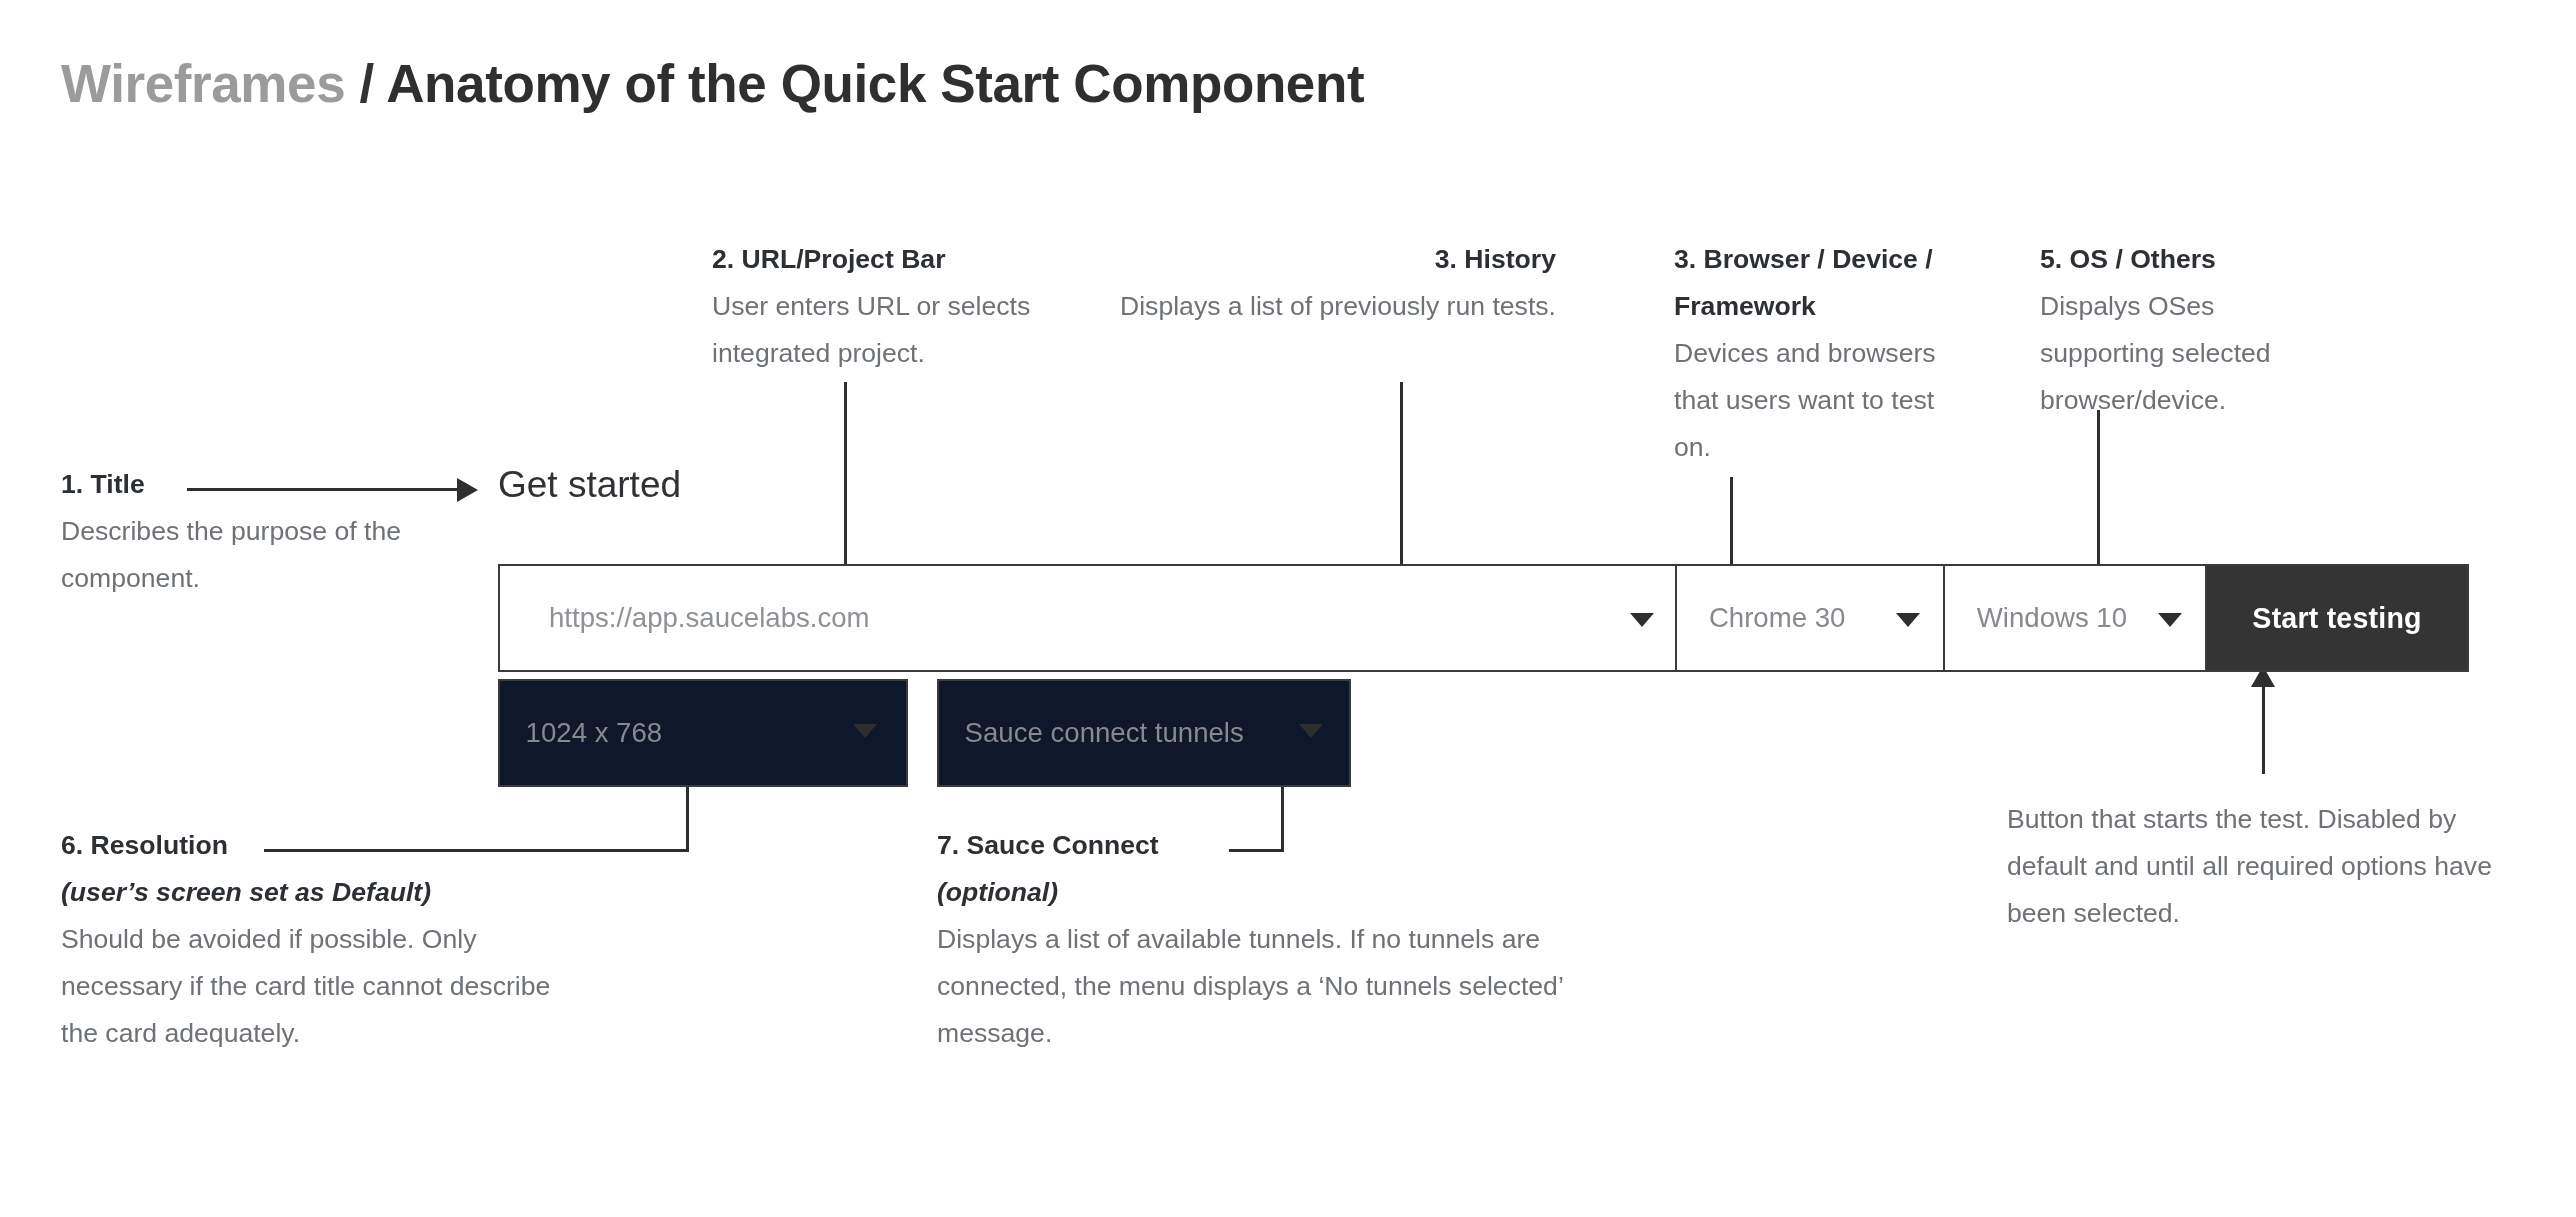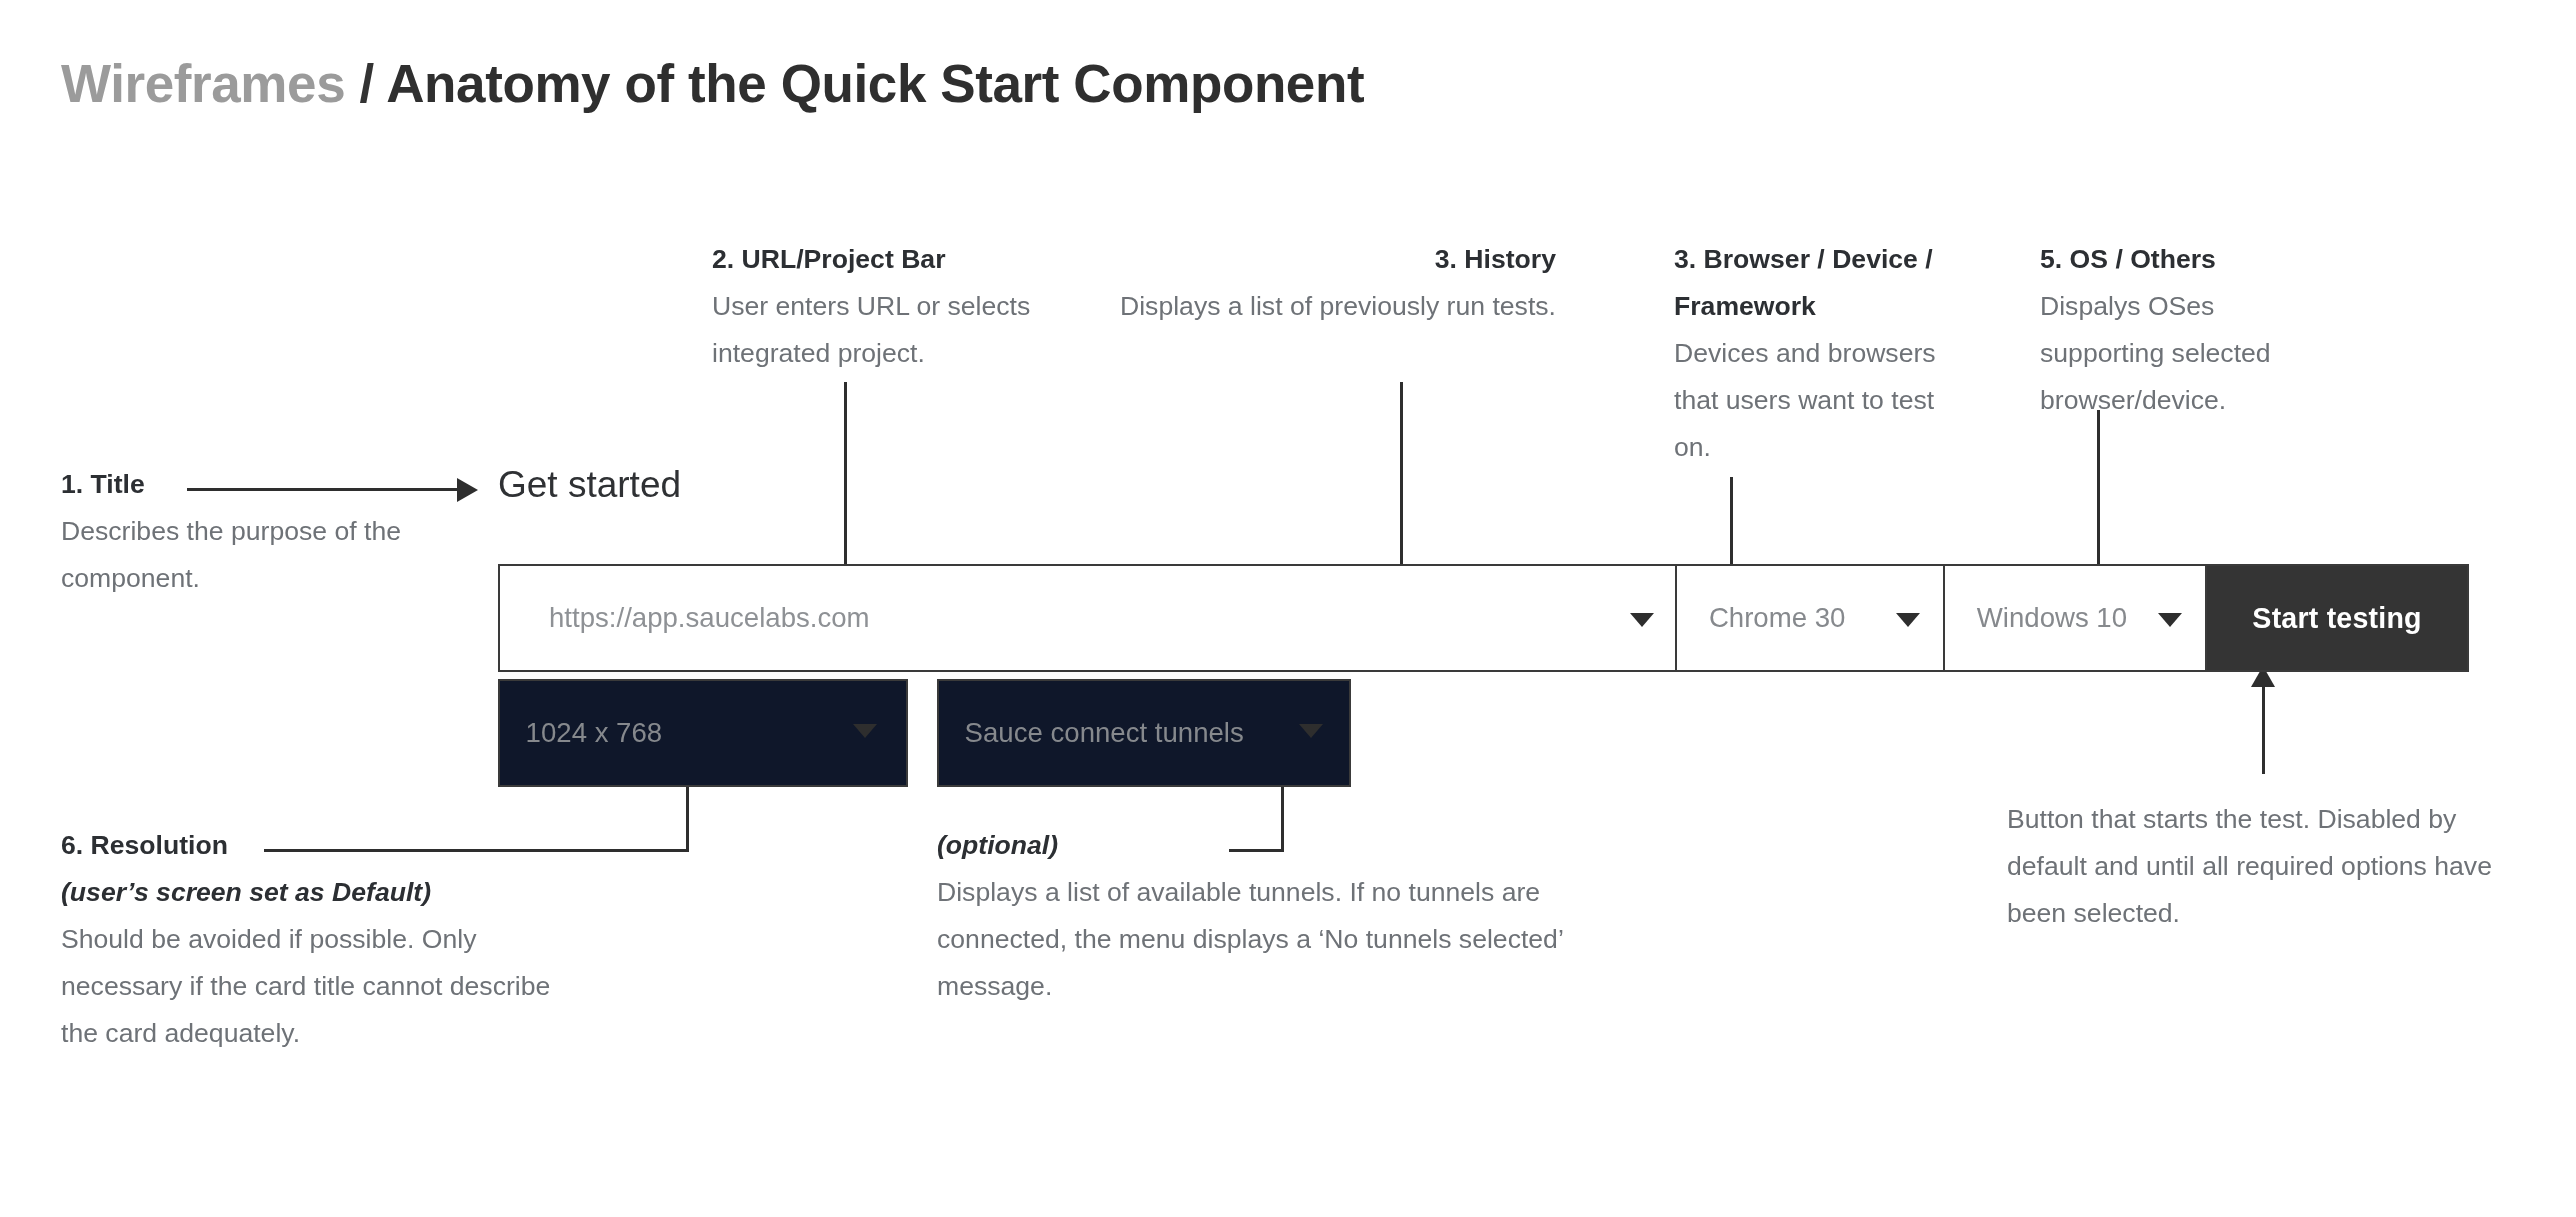--- a/index.html
+++ b/index.html
@@ -224,20 +224,21 @@
   <div class="anno" style="left:61px; top:822px; width:512px;">
     <span class="head">6. Resolution</span>
     <span class="sub">(user’s screen set as Default)</span>
     <span class="body">Should be avoided if possible. Only necessary if the card title cannot describe the card adequately.</span>
   </div>
   <div class="ln h" style="left:264px; top:849px; width:425px;"></div>
   <div class="ln v" style="left:686px; top:748px; height:101px;"></div>
   <div class="arrow up" style="left:676px; top:731px;"></div>
 
   <div class="anno" style="left:937px; top:822px; width:630px;">
+    <span class="head">7. Sauce Connect</span>
     <span class="sub"> (optional)</span>
     <span class="body">Displays a list of available tunnels. If no tunnels are connected, the menu displays a ‘No tunnels selected’ message.</span>
   </div>
   <div class="ln h" style="left:1229px; top:849px; width:55px;"></div>
   <div class="ln v" style="left:1281px; top:748px; height:101px;"></div>
   <div class="arrow up" style="left:1270px; top:731px;"></div>
 
   <div class="anno" style="left:2007px; top:796px; width:512px;">
     <span class="body">Button that starts the test. Disabled by default and until all required options have been selected.</span>
   </div>

